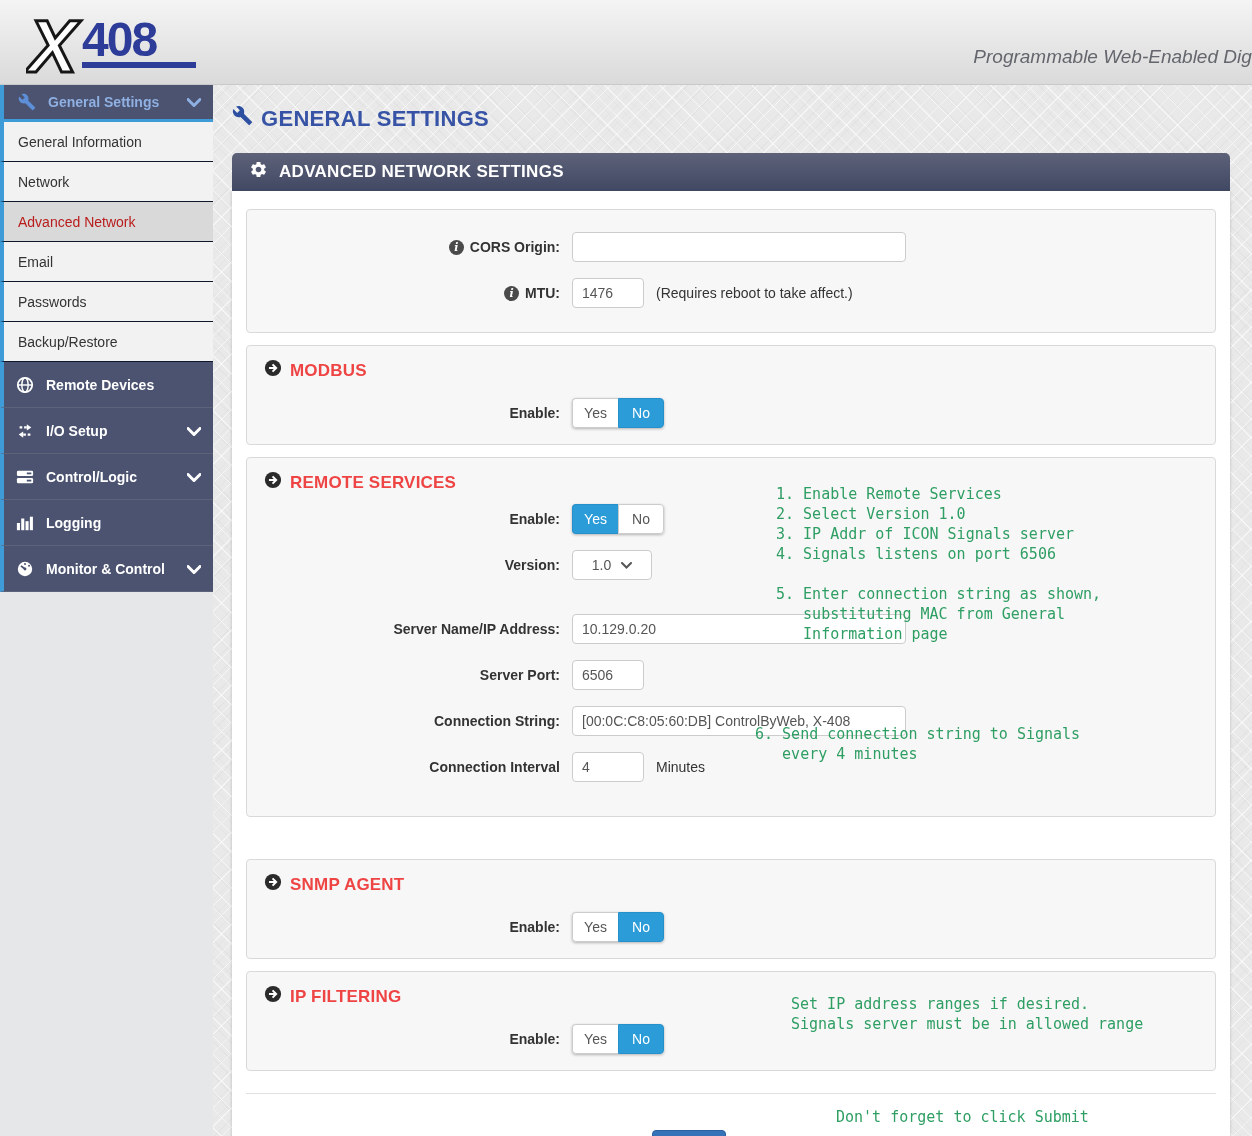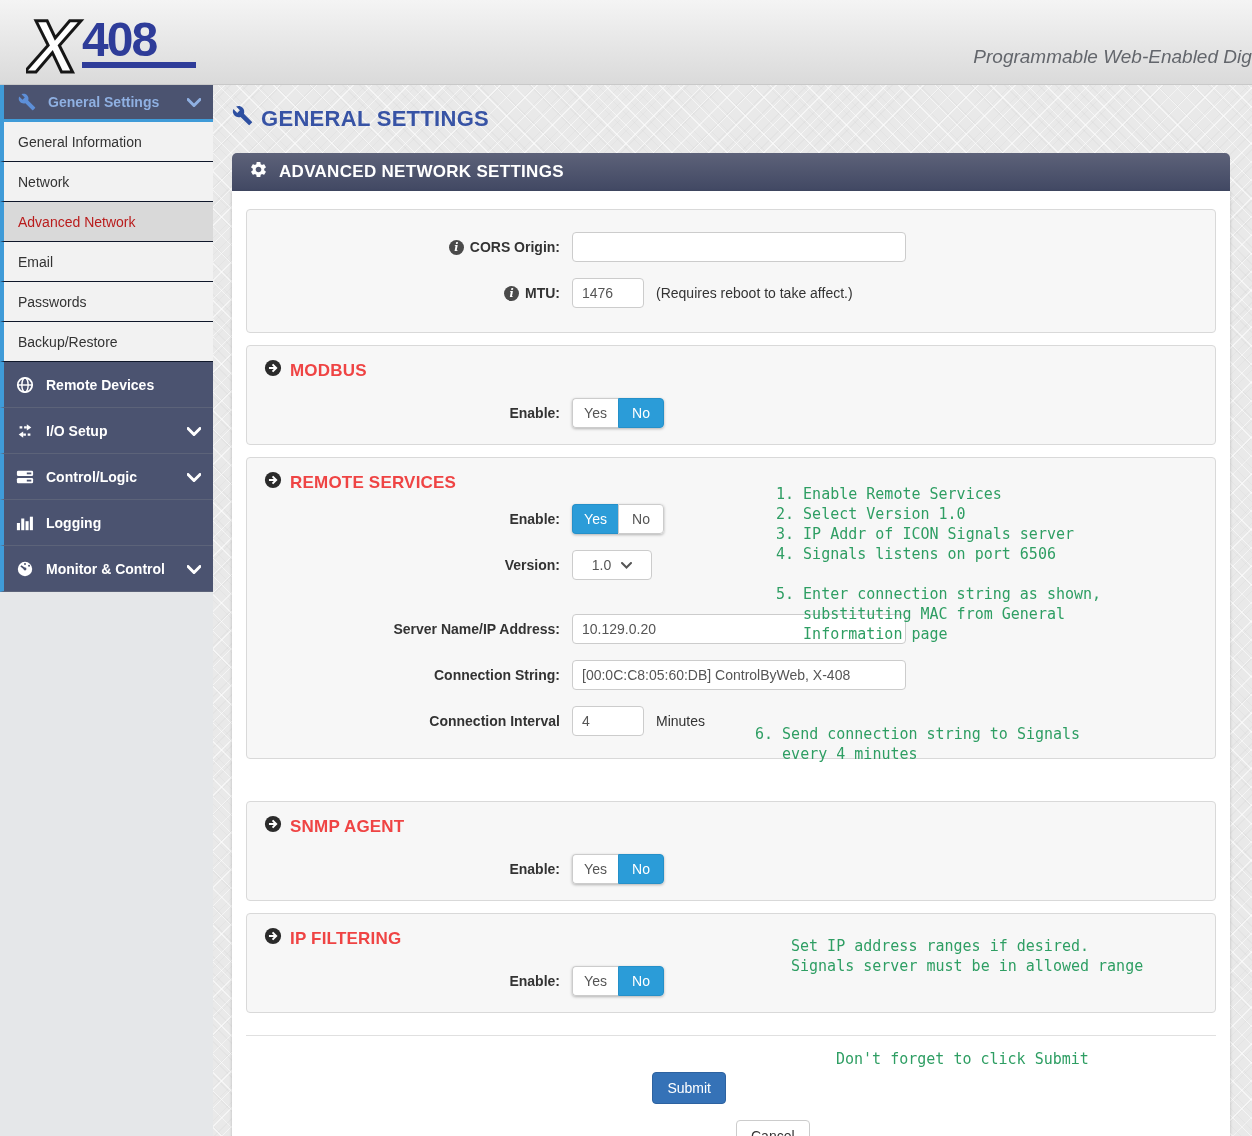--- a/index.html
+++ b/index.html
@@ -356,27 +356,31 @@
               <polyline points="1,1 5.5,5.5 10,1" fill="none" stroke="#555" stroke-width="2" stroke-linecap="round"></polyline>
             </svg>
         </span>
       </div>
 
       <div class="frow gap-top">
         <span class="flabel">Server Name/IP Address:</span>
         <input type="text" class="w-wide" value="10.129.0.20" style="">
       </div>
 
+      <div class="frow">
+        <span class="flabel">Server Port:</span>
+        <input type="text" class="w-sm" value="6506" style="">
+      </div>
 
       <div class="frow">
         <span class="flabel">Connection String:</span>
         <input type="text" class="w-wide" value="[00:0C:C8:05:60:DB] ControlByWeb, X-408" style="">
       </div>
 
-      <div class="frow" style="margin-bottom:0;">
+      <div class="frow" style="margin-bottom:12px;">
         <span class="flabel">Connection Interval</span>
         <input type="text" class="w-sm" value="4" style="">
         <span class="note">Minutes</span>
       </div>
 
       <div class="anno" style="left:529px; top:26px;">1. Enable Remote Services
 2. Select Version 1.0
 3. IP Addr of ICON Signals server
 4. Signals listens on port 6506</div>
       <div class="anno" style="left:529px; top:126px;">5. Enter connection string as shown,

